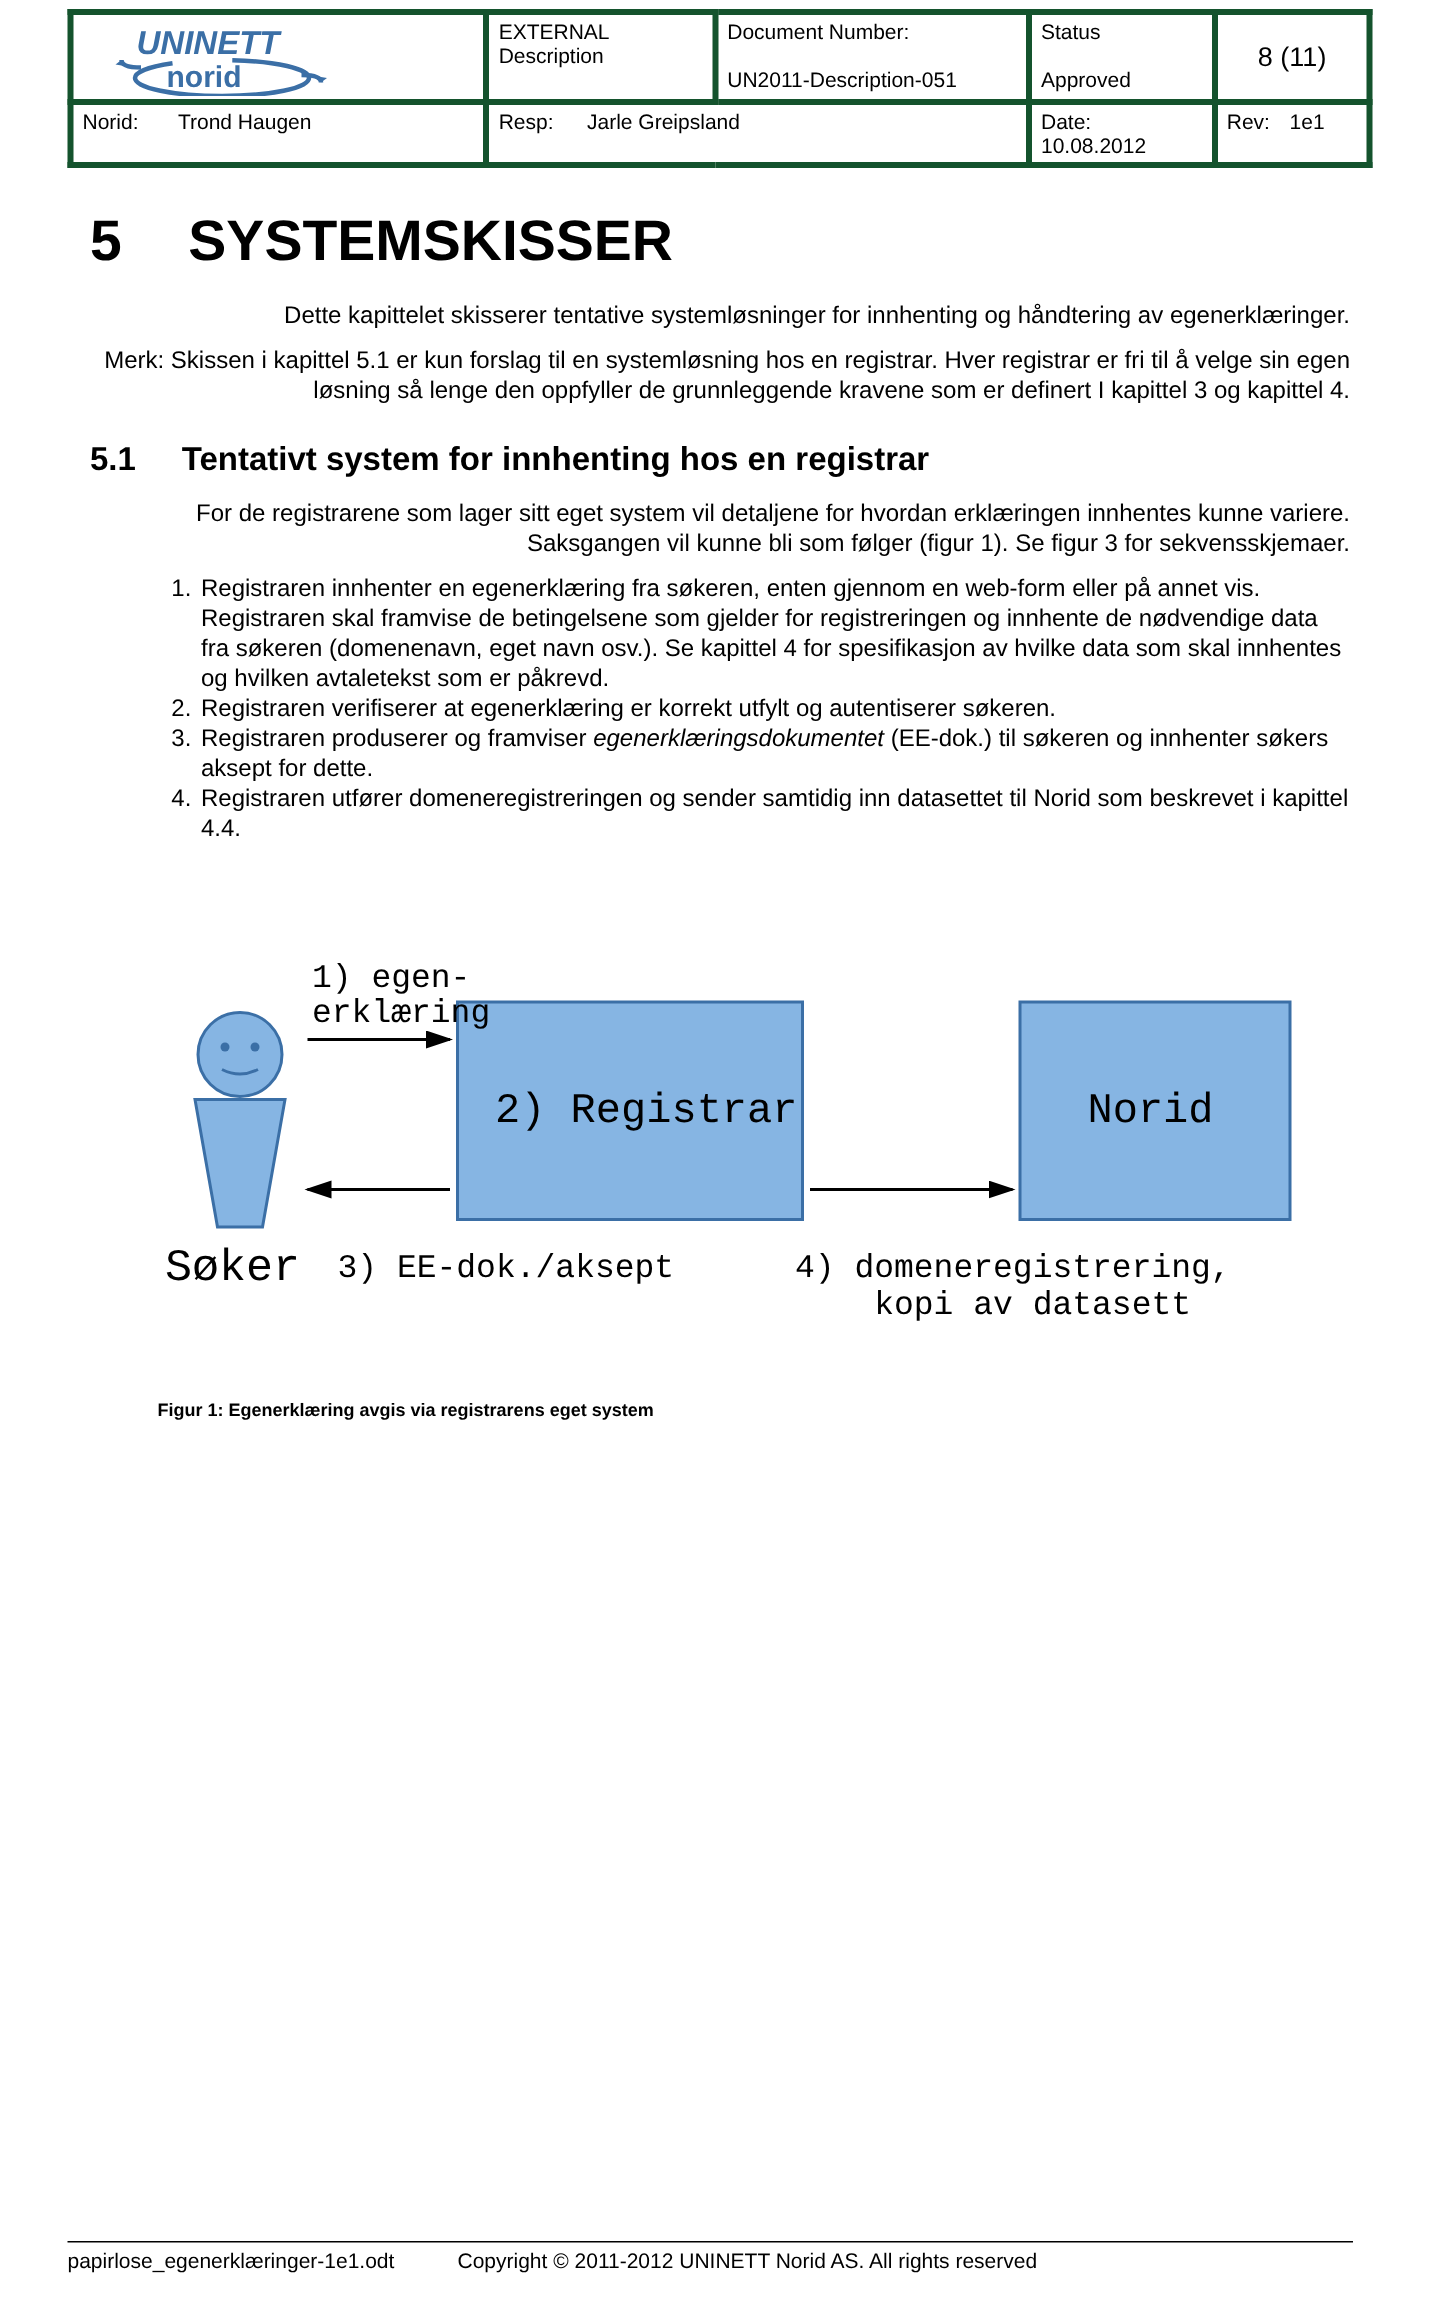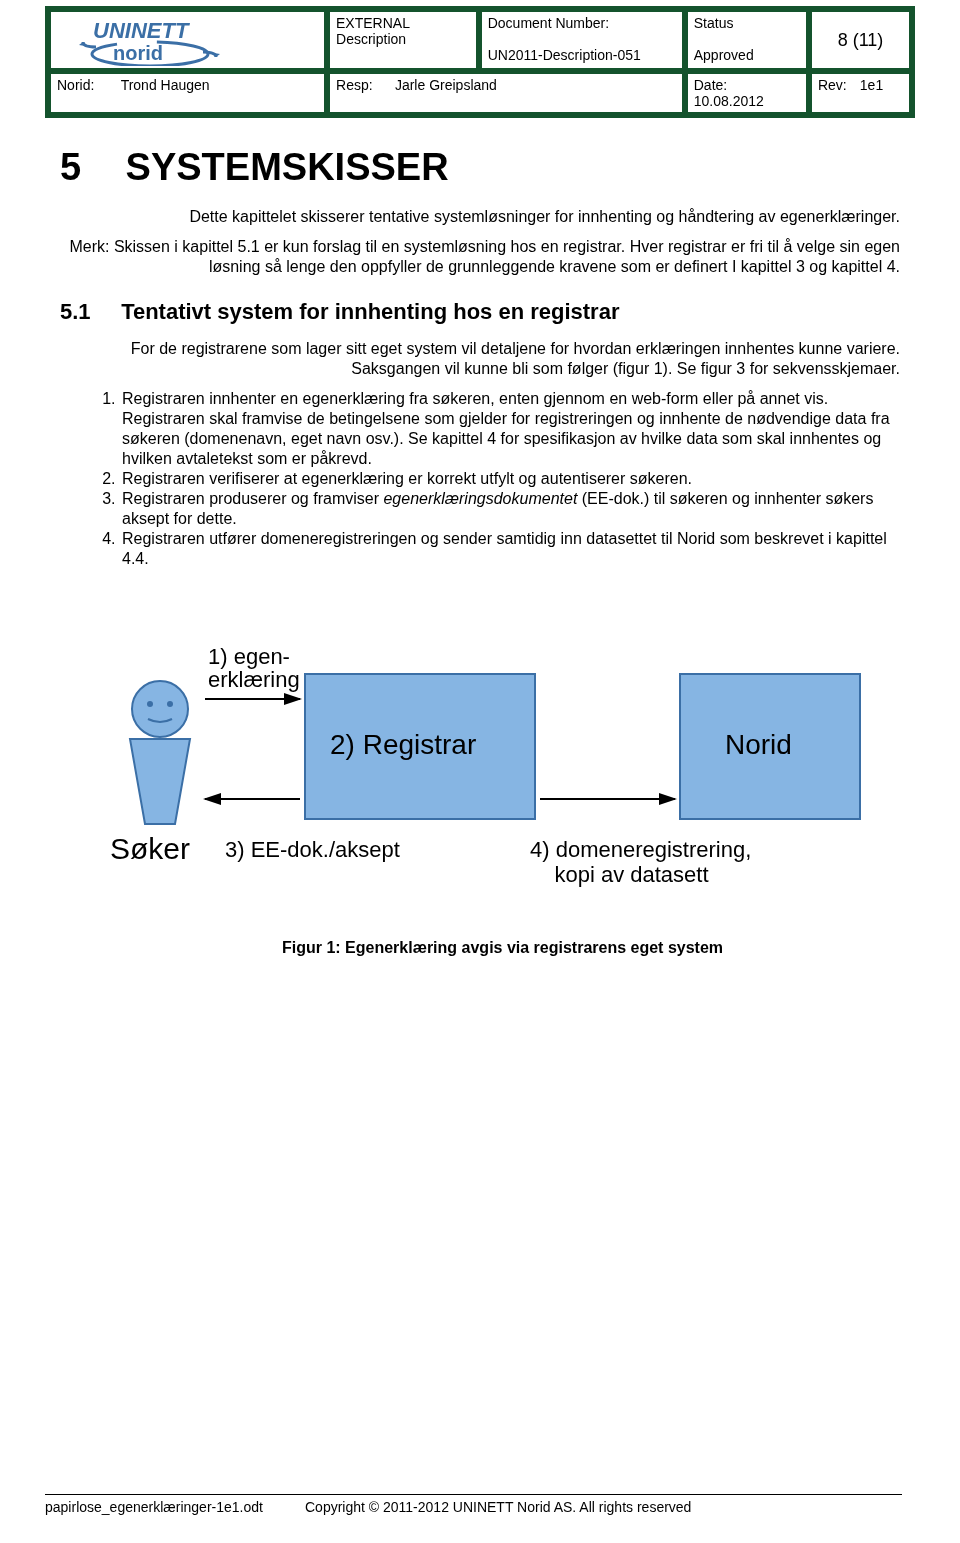--- a/index.html
+++ b/index.html
@@ -15,45 +15,45 @@
     position: relative;
     box-sizing: border-box;
     padding: 6px 45px 40px 45px;
   }
   
   .hdr {
     width: 100%;
     border-collapse: collapse;
   }
   .hdr td {
-    border: 6px solid #14532d;
+    border: 4px solid #14532d;
     padding: 3px 6px;
     font-size: 14px;
     vertical-align: top;
   }
   .hdr .logo-cell { width: 270px; padding: 2px; }
   .hdr .pagecell { text-align: center; vertical-align: middle; font-size: 18px; }
   .hdr .row2 td { font-size: 14px; }
   .lbl { display:inline-block; }
   
   .logo-cell svg { display:block; }
   
   .content { padding: 20px 15px 0 15px; }
   h1.sect { font-size: 38px; margin: 8px 0 18px 0; font-weight: bold; }
   h1.sect .num { display:inline-block; width: 55px; }
   h2.sub { font-size: 22px; margin: 22px 0 14px 0; font-weight: bold; }
   h2.sub .num { display:inline-block; width:55px;}
   p { font-size: 16px; line-height: 1.25; margin: 10px 0; text-align: right;}
   ol.steps { margin: 6px 0 0 0; padding-left: 60px; font-size:16px; line-height:1.25;}
-  ol.steps li { margin-bottom: 0px; padding-left: 2px;}
+  ol.steps li { margin-bottom: 0px; padding-left: 2px; margin-left: 12px;}
   em { font-style: italic; }
   
-  .diagram { margin: 60px 0 0 40px; position:relative; height:300px; width:780px; }
+  .diagram { margin: 60px 0 0 40px; position:relative; height:300px; width:780px;font-family:Liberation Mono, monospace; }
   .diagram svg { position:absolute; top:0; left:0; }
-  .fig-caption { font-size:16px; font-weight:bold; margin: 10px 0 0 45px; text-align: center;}
+  .fig-caption { font-size:12px; font-weight:bold; margin: 10px 0 0 45px;}
   
   .footer {
     position: absolute;
     bottom: 28px;
     left: 45px; right: 58px;
     border-top: 1px solid #000;
     padding-top: 4px;
     font-size: 14px;
     display:flex;
   }

